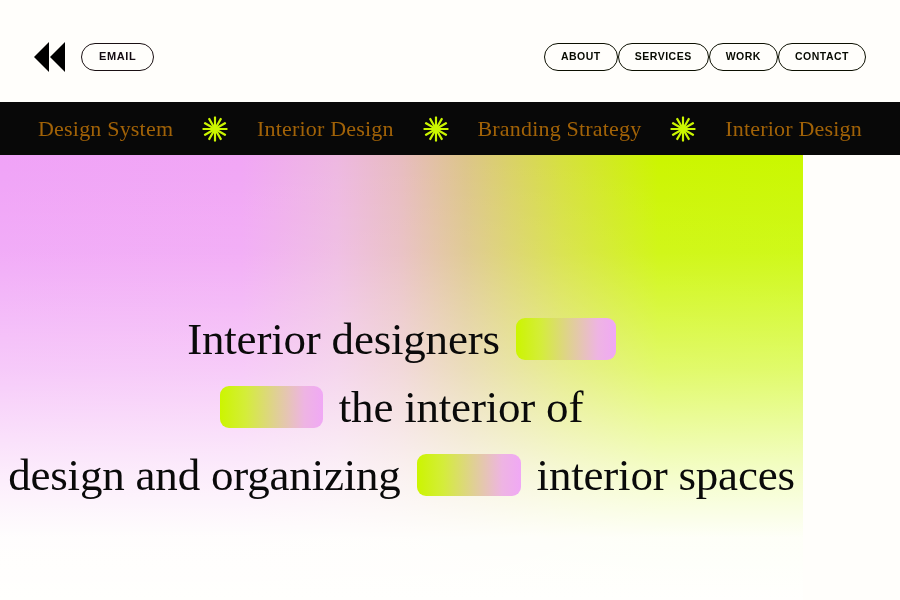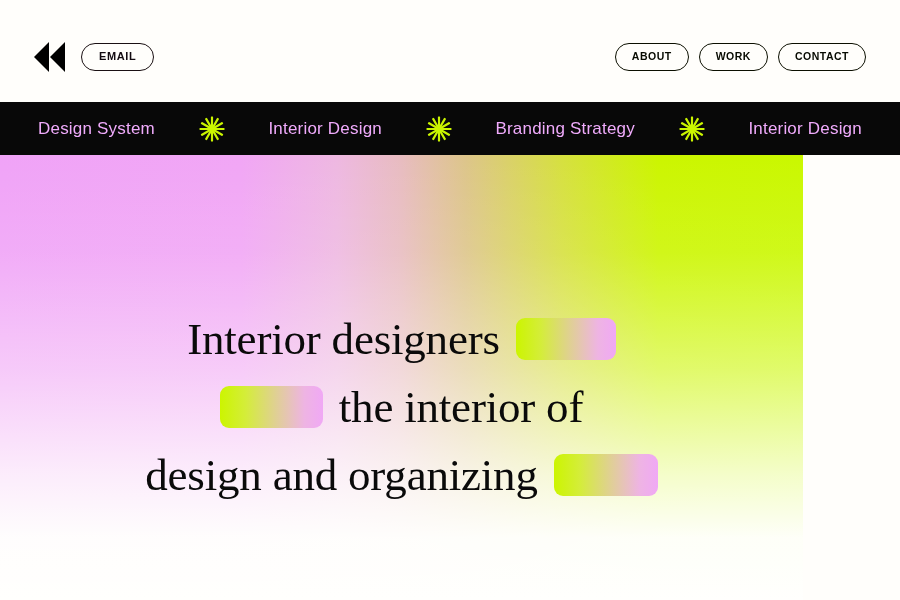--- a/index.html
+++ b/index.html
@@ -67,21 +67,20 @@
     color:#120a10;
     background:transparent;
     cursor:pointer;
     line-height:1;
     font-family:"Liberation Sans", sans-serif;
   }
 
   .header-nav {
     display:flex;
     align-items:center;
-    gap:10px;
   }
   .nav-pill {
     border:1.6px solid #0b0f00;
     border-radius:999px;
     padding:7px 16px 8px 16px;
     font-size:10.5px;
     font-weight:700;
     letter-spacing:0.5px;
     color:#070a00;
     background:transparent;
@@ -97,23 +96,23 @@
     top:102px; left:0;
     width:900px; height:53px;
     background:#080808;
     display:flex;
     align-items:center;
     justify-content:space-between;
     padding:0 38px;
     overflow:hidden;
   }
   .ticker-item {
-    color:#f0abfc;
-    font-family:Liberation Sans, sans-serif;
-    font-size:17px;
+    color:#a16207;
+    font-family:Liberation Serif, serif;
+    font-size:22px;
     letter-spacing:0.2px;
     white-space:nowrap;
   }
   .ticker-star {
     width:26px; height:26px;
     flex:0 0 auto;
     display:block;
   }
 
   
@@ -187,20 +186,21 @@
     <div class="header-left">
       <div class="rewind-icon">
         <span class="tri"></span>
         <span class="tri"></span>
       </div>
       <button class="email-pill">EMAIL</button>
     </div>
 
     <div class="header-nav">
       <button class="nav-pill">ABOUT</button>
+      <button class="nav-pill">SERVICES</button>
       <button class="nav-pill">WORK</button>
       <button class="nav-pill">CONTACT</button>
     </div>
 
   </div>
 
   <div class="ticker">
 
     <span class="ticker-item">Design System</span>
 
@@ -290,18 +290,19 @@
       </div>
 
       <div class="hl-line">
         <span class="hl-pill w2"></span>
         <span>the interior of</span>
       </div>
 
       <div class="hl-line">
         <span>design and organizing</span>
         <span class="hl-pill w3"></span>
+        <span>interior spaces</span>
       </div>
 
     </div>
   </div>
 
 </div>
 
 </body></html>

